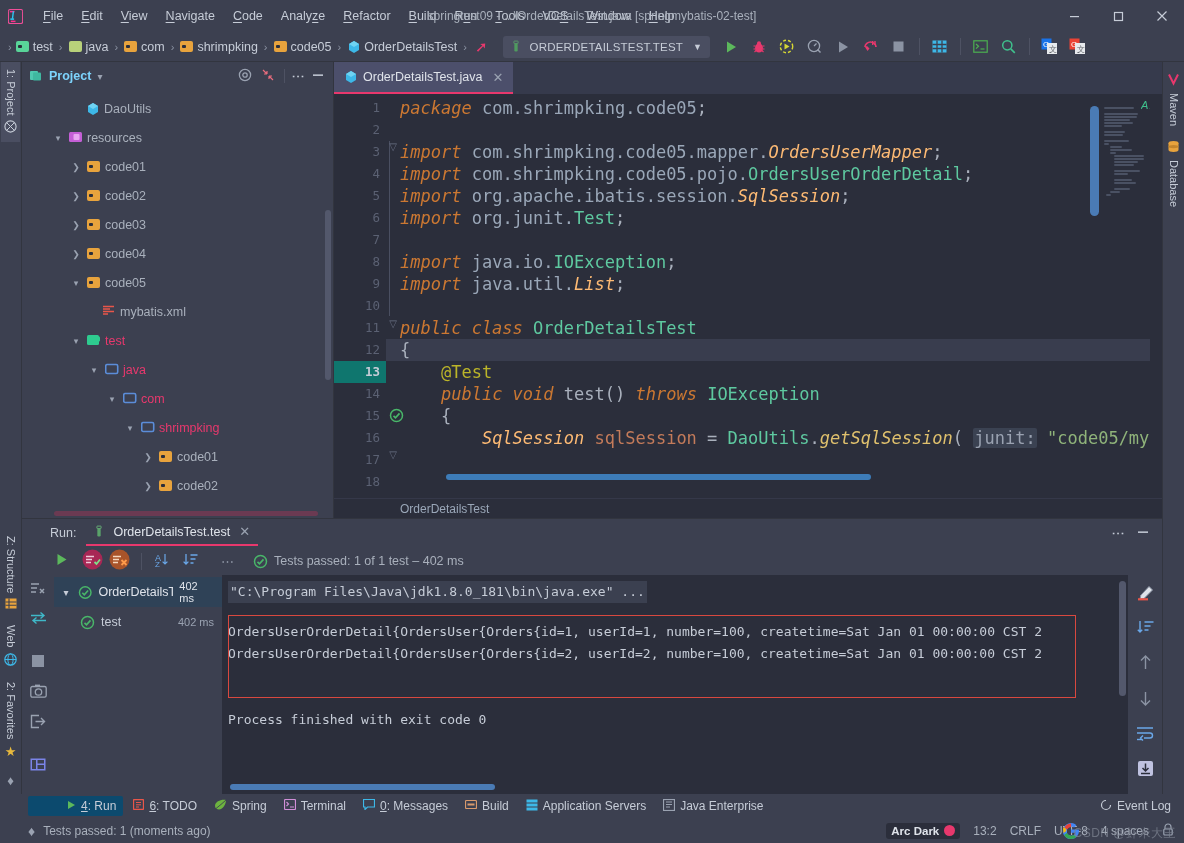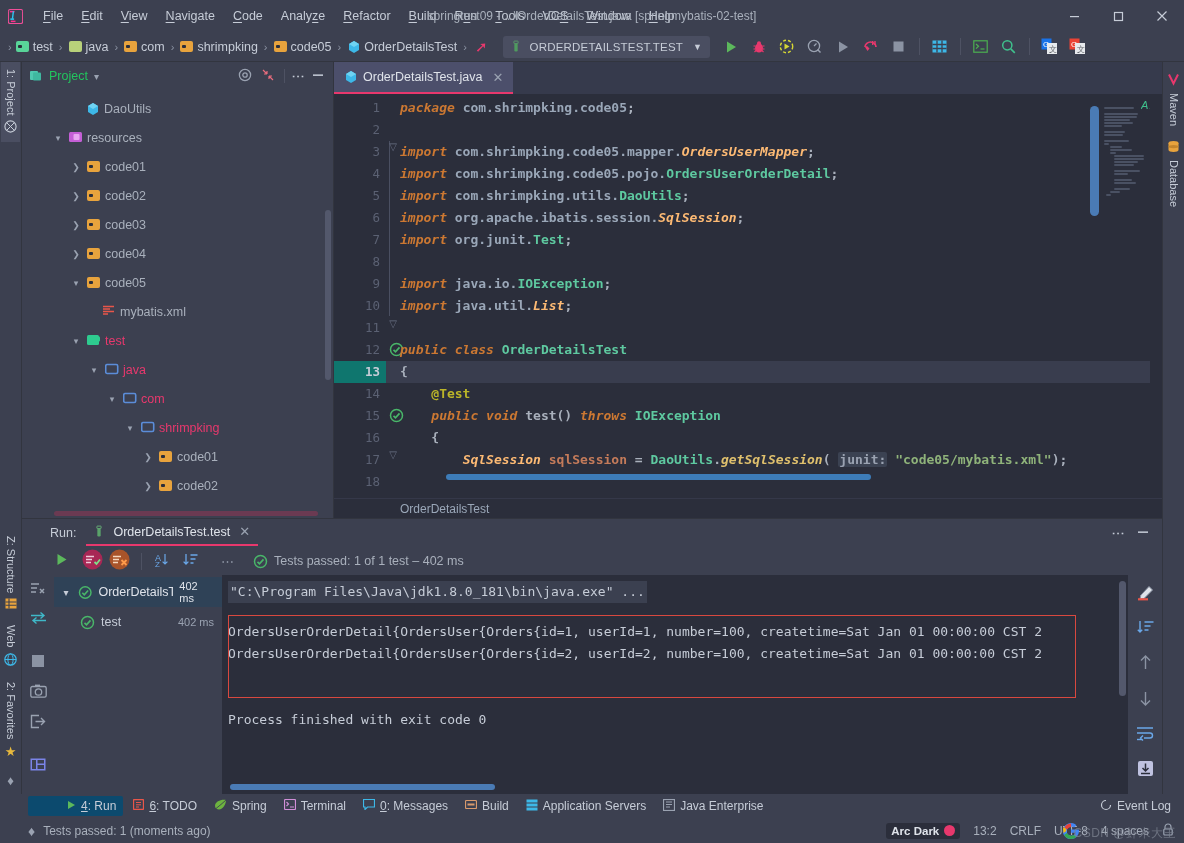--- a/index.html
+++ b/index.html
@@ -49,40 +49,40 @@
   
   .body{ flex:1; display:flex; min-height:0;}
   .leftrail{ width:22px; background:#3c4050; display:flex; flex-direction:column; align-items:center; flex:none; border-right:1px solid #32353f;}
   .vtab{ writing-mode:vertical-rl; font-size:11px; padding:7px 3px; color:#c6ccd7; display:flex; align-items:center; gap:5px; white-space:nowrap;}
   .vtab.active{ background:#4a4e61;}
   .rightrail{ width:22px; background:#3c4050; display:flex; flex-direction:column; align-items:center; flex:none; border-left:1px solid #32353f;}
 
   
   .projpanel{ width:312px; background:#3c4050; display:flex; flex-direction:column; flex:none; border-right:1px solid #32353f;}
   .projhdr{ height:28px; display:flex; align-items:center; padding:0 8px; gap:6px; flex:none;}
-  .projhdr .t{ color:#22c55e; font-size:12.5px;}
+  .projhdr .t{ color:#7dd3fc; font-size:12.5px;font-weight:bold;}
   .projhdr .sp{ margin-left:auto; display:flex; align-items:center; gap:9px;}
   .tree{ flex:1; overflow:hidden; padding-top:4px; position:relative;}
   .trow{ height:29px; display:flex; align-items:center; gap:5px; padding-left:6px; font-size:12.5px; white-space:nowrap;}
   .arr{ width:12px; text-align:center; color:#9aa2b1; font-size:9px; flex:none;}
   .hscroll{position:absolute;left:32px;bottom:2px;width:264px;height:5px;background:#6b3a52;border-radius:3px;}
   .vscroll{position:absolute;right:2px;top:120px;width:6px;height:170px;background:#53586c;border-radius:3px;}
 
   
   .editorwrap{ flex:1; display:flex; flex-direction:column; min-width:0; background:#2b2e3b;}
   .tabsrow{ height:32px; background:#363a4c; display:flex; align-items:flex-end; flex:none;}
   .etab{ height:32px; display:flex; align-items:center; gap:6px; padding:0 10px; background:#4c4f6b; border-bottom:2px solid #e8386d; font-size:12.5px; color:#dfe3ea;}
   .etab .x{ color:#9aa2b1; font-size:13px; margin-left:4px;}
   .editor{ flex:1; display:flex; min-height:0; position:relative; background:#2b2e3b; overflow:hidden;}
   .gutter{ width:52px; flex:none; background:#2b2e3b; padding-top:3px; text-align:right; position:relative;}
   .gl{ height:22px; line-height:22px; font-family:"DejaVu Sans Mono", monospace; font-size:12.5px; color:#5b6173; padding-right:6px; position:relative;}
   .gl.cur{ color:#c6ccd7; background:#0f766e;font-weight:bold;}
   .gmark{ position:absolute; right:-18px; top:3px; }
   .codecol{ flex:1; min-width:0; position:relative; padding-top:3px; overflow:hidden;}
-  .cl{ height:22px; line-height:22px; font-family:"DejaVu Sans Mono", monospace; font-size:13px; white-space:pre; color:#a9b0bc; padding-left:14px;font-weight:bold;}
+  .cl{ height:22px; line-height:22px; font-family:"DejaVu Sans Mono", monospace; font-size:17px; white-space:pre; color:#a9b0bc; padding-left:14px;}
   .cl.cur{ background:#393d4e;}
   .kw{ color:#cc7832; font-style:italic;}
   .cls{ color:#5ec9a0;}
   .itl{ color:#fdba74; font-style:italic;}
   .pkg{ color:#9aa7b8;}
   .str{ color:#8fb37a;}
   .anno{ color:#bbb529;margin-top:7px;}
   .mth{ color:#dfc06d; font-style:italic;}
   .var{ color:#c47b5a;}
   .plain{color:#a9b0bc;}
@@ -557,21 +557,20 @@
 
             <div class="codecol">
               <div class="fgline" style="top:47px;height:175px"></div>
               <div class="foldmark" style="top:47px">▽</div>
               <div class="foldmark" style="top:224px">▽</div>
               <div class="foldmark" style="top:355px">▽</div>
               <div class="cl"><span class="kw">package</span> <span class="pkg">com.shrimpking.code05</span><span class="plain">;</span></div>
               <div class="cl">&nbsp;</div>
               <div class="cl"><span class="kw">import</span> <span class="pkg">com.shrimpking.code05.mapper.</span><span class="itl">OrdersUserMapper</span><span class="plain">;</span></div>
               <div class="cl"><span class="kw">import</span> <span class="pkg">com.shrimpking.code05.pojo.</span><span class="cls">OrdersUserOrderDetail</span><span class="plain">;</span></div>
-              <div class="cl"><span class="kw">import</span> <span class="pkg">com.shrimpking.utils.</span><span class="cls">DaoUtils</span><span class="plain">;</span></div>
               <div class="cl"><span class="kw">import</span> <span class="pkg">org.apache.ibatis.session.</span><span class="itl">SqlSession</span><span class="plain">;</span></div>
               <div class="cl"><span class="kw">import</span> <span class="pkg">org.junit.</span><span class="cls">Test</span><span class="plain">;</span></div>
               <div class="cl">&nbsp;</div>
               <div class="cl"><span class="kw">import</span> <span class="pkg">java.io.</span><span class="cls">IOException</span><span class="plain">;</span></div>
               <div class="cl"><span class="kw">import</span> <span class="pkg">java.util.</span><span class="itl">List</span><span class="plain">;</span></div>
               <div class="cl">&nbsp;</div>
               <div class="cl"><span class="kw">public class</span> <span class="cls">OrderDetailsTest</span></div>
               <div class="cl cur"><span class="plain">{</span></div>
               <div class="cl">    <span class="anno">@Test</span></div>
               <div class="cl">    <span class="kw">public void</span> <span class="plain">test()</span> <span class="kw">throws</span> <span class="cls">IOException</span></div>

